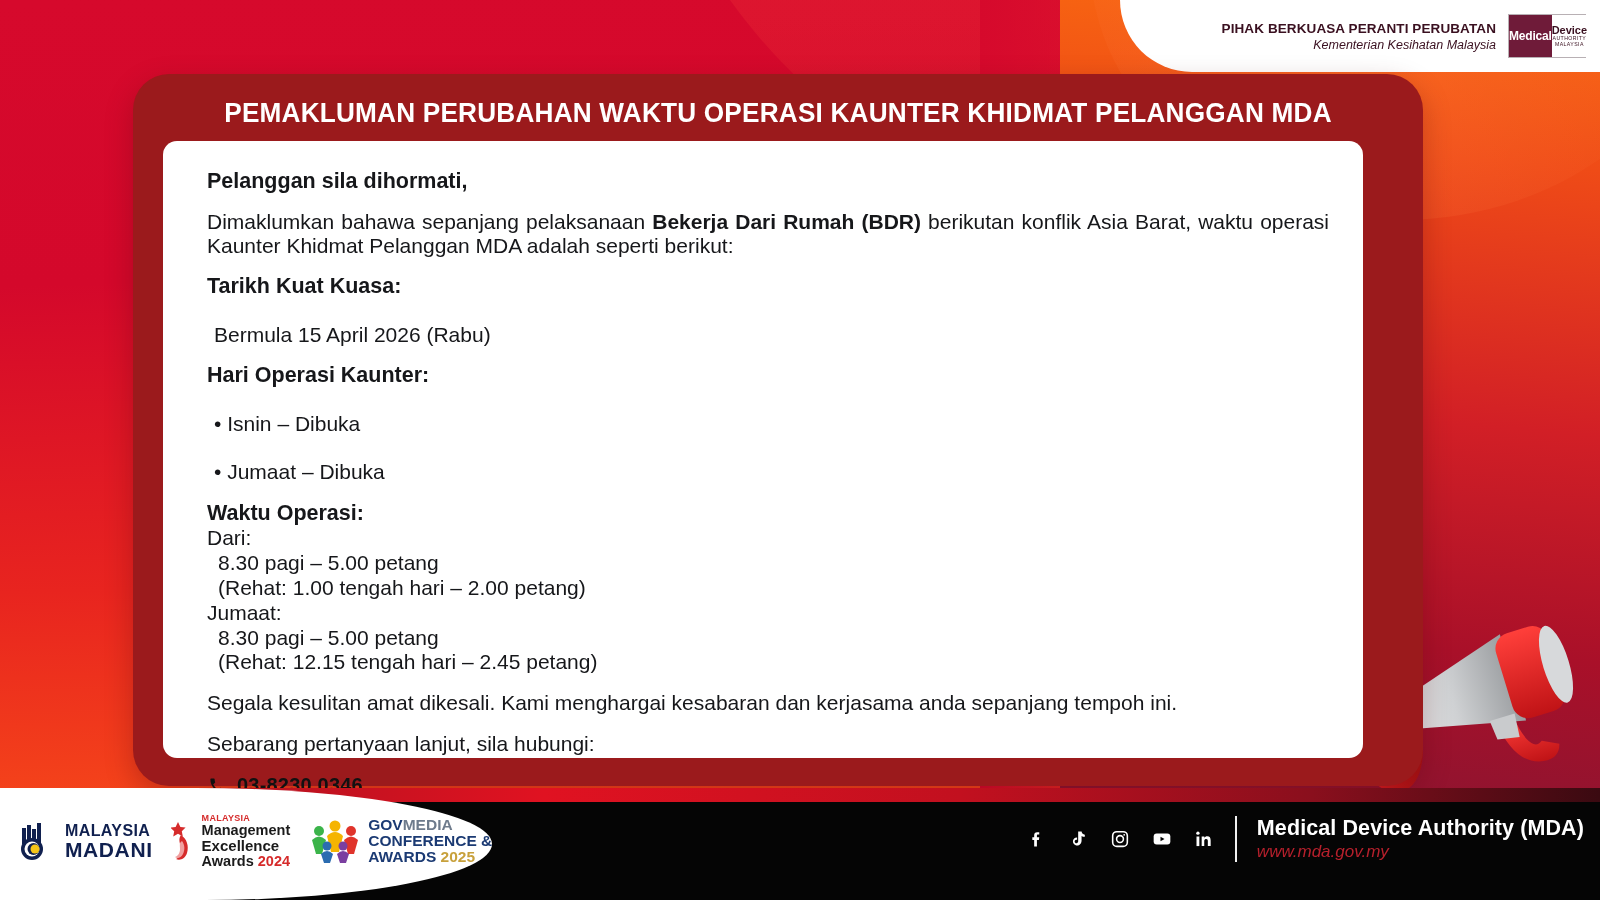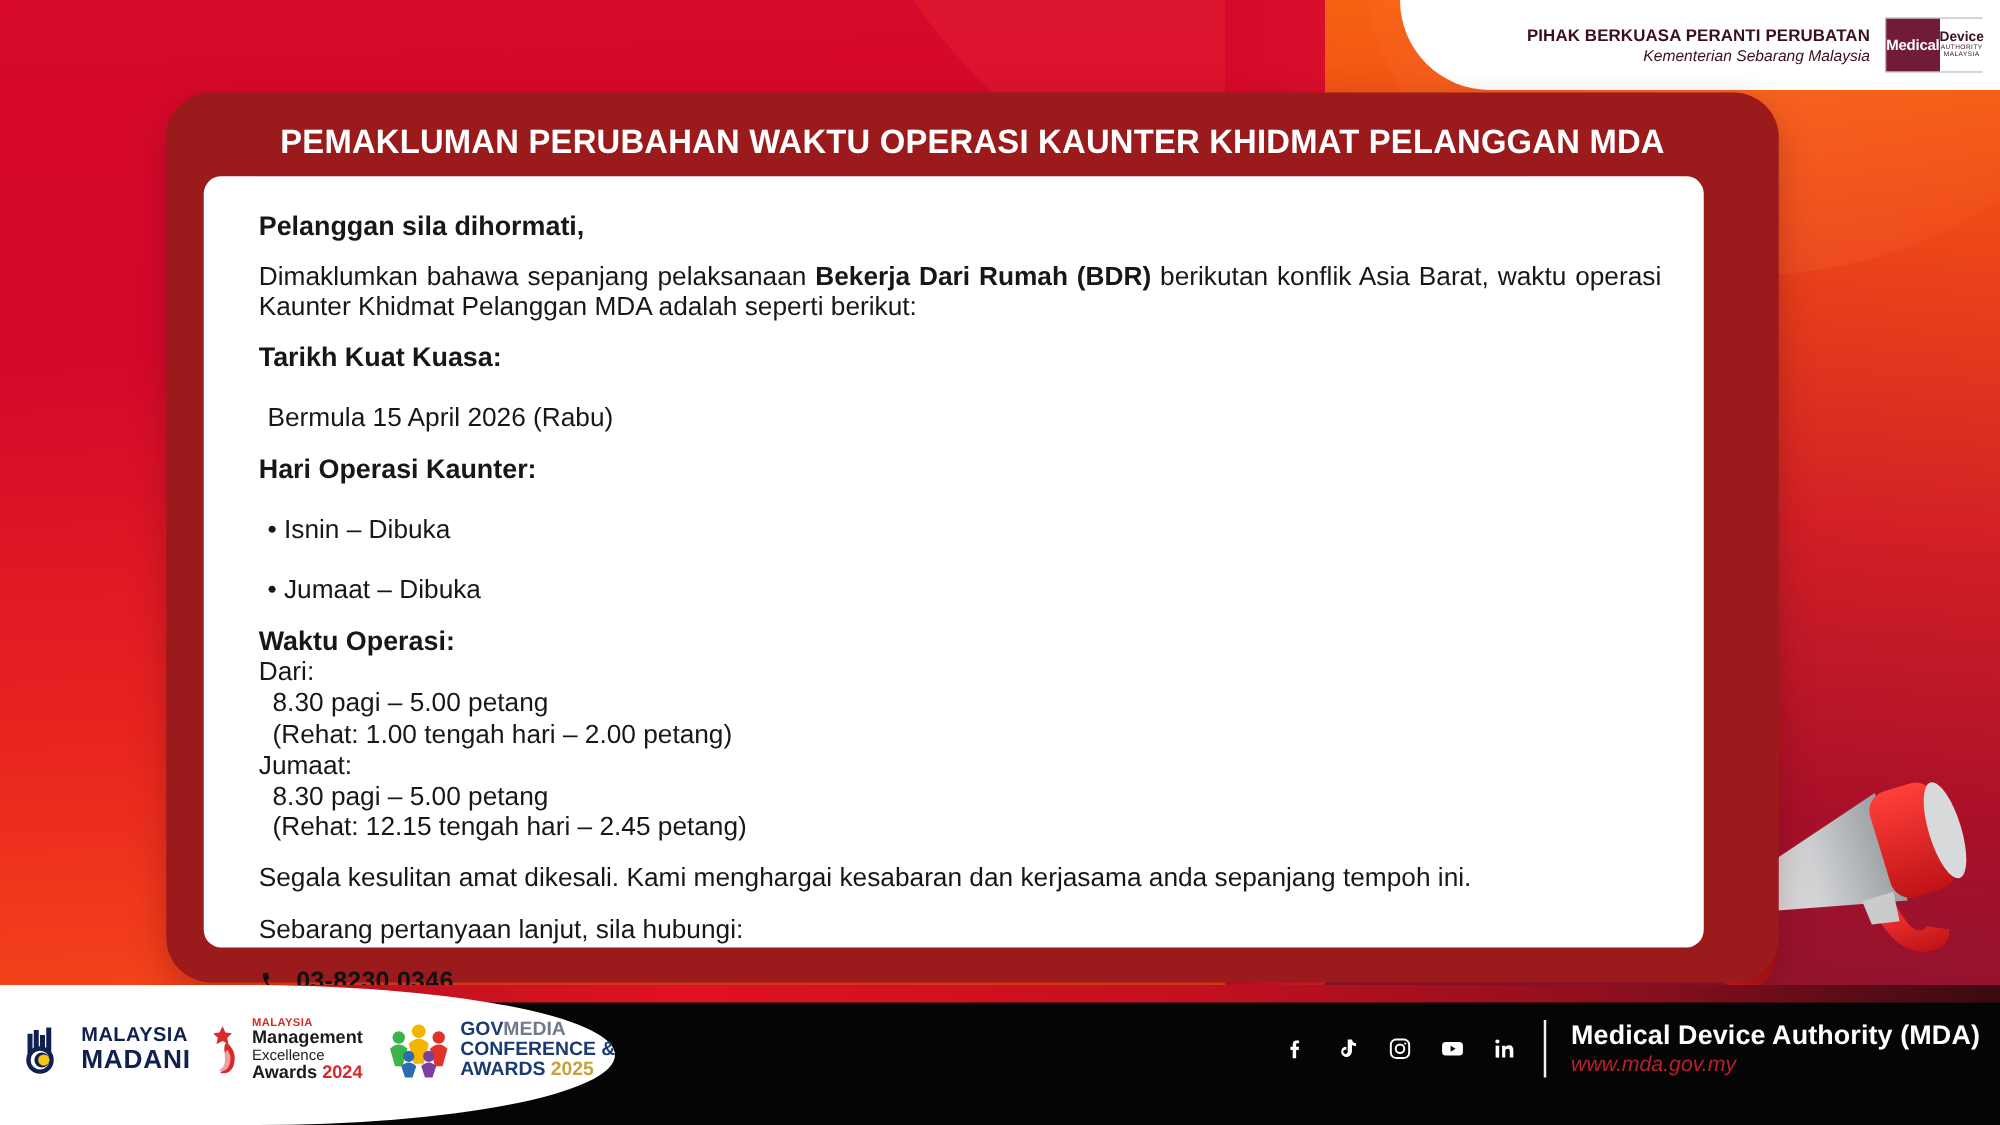--- a/index.html
+++ b/index.html
@@ -140,21 +140,21 @@
   
   .mm { display:flex; align-items:center; gap:7px; }
   .mm-text { line-height:1.0; color:#10204f; }
   .mm-t1 { font-size:16px; font-weight:bold; letter-spacing:.4px; }
   .mm-t2 { font-size:21px; font-weight:bold; letter-spacing:.6px; }
   
   .mmea { display:flex; align-items:center; gap:5px; }
   .mmea-text { line-height:1.03; }
   .mmea-1 { font-size:9px; font-weight:bold; color:#d62b2b; letter-spacing:.3px; }
   .mmea-2 { font-size:14.5px; font-weight:bold; color:#1b1b1b; }
-  .mmea-3 { font-size:12px; font-weight:normal; color:#1b1b1b; }
+  .mmea-3 { font-size:15px; font-weight:bold; color:#1b1b1b; }
   .mmea-4 { font-size:14.5px; font-weight:bold; color:#1b1b1b; }
   .mmea-yr { color:#d62b2b; }
   
   .gmc { display:flex; align-items:center; gap:6px; }
   .gmc-text { line-height:1.04; }
   .gmc-1 { font-size:15.5px; font-weight:bold; color:#1b3a73; }
   .gmc-1 .lt { color:#6e7b8c; font-weight:bold; }
   .gmc-2 { font-size:15.5px; font-weight:bold; color:#1b3a73; }
   .gmc-3 { font-size:15.5px; font-weight:bold; color:#1b3a73; }
   .gmc-yr { color:#c8a13c; }
@@ -177,21 +177,21 @@
 
   <div class="bg-base"></div>
   <div class="bg-arc"></div>
   <div class="bg-right-blend"></div>
   <div class="bg-right"></div>
   <div class="bg-arc2"></div>
 
   <div class="top-banner">
     <div class="top-banner-texts">
       <div class="tb-line1">PIHAK BERKUASA PERANTI PERUBATAN</div>
-      <div class="tb-line2">Kementerian Sebarang Malaysia</div>
+      <div class="tb-line2">Kementerian Kesihatan Malaysia</div>
     </div>
     <div class="mda-logo">
       <div class="mda-logo-left"></div>
       <div class="mda-logo-mid">Medical</div>
       <div class="mda-logo-right">
         <div class="mda-dev">Device</div>
         <div class="mda-auth">AUTHORITY</div>
         <div class="mda-my">MALAYSIA</div>
       </div>
     </div>

